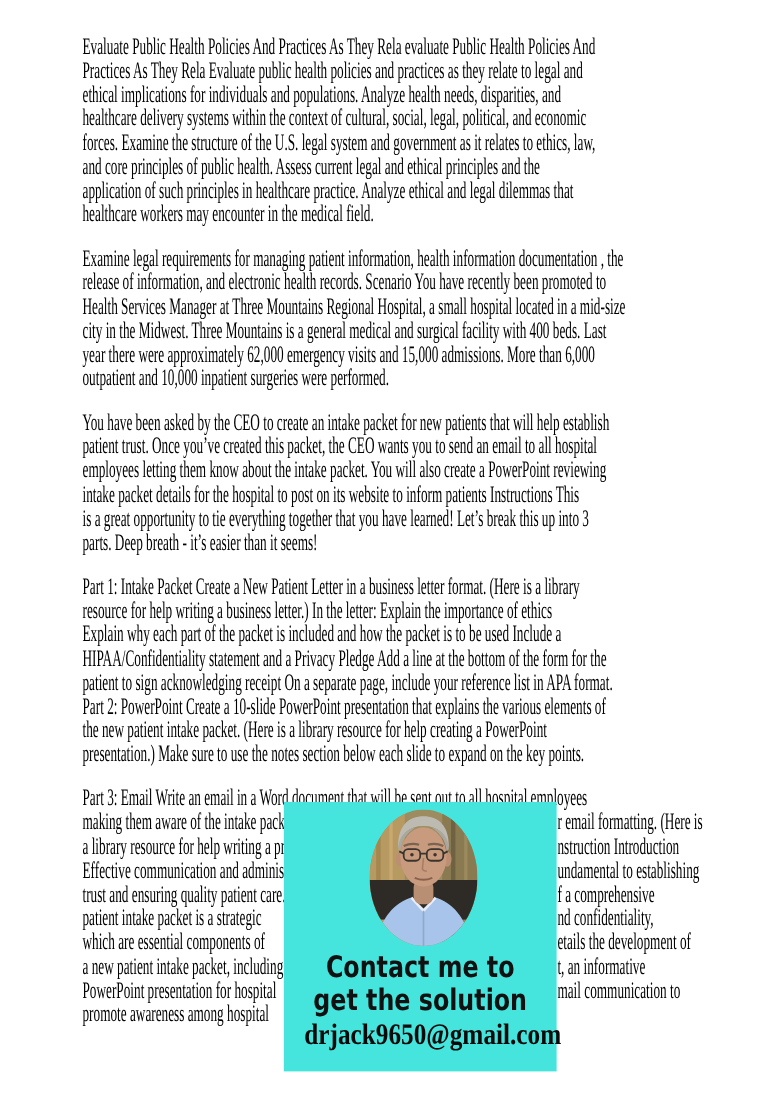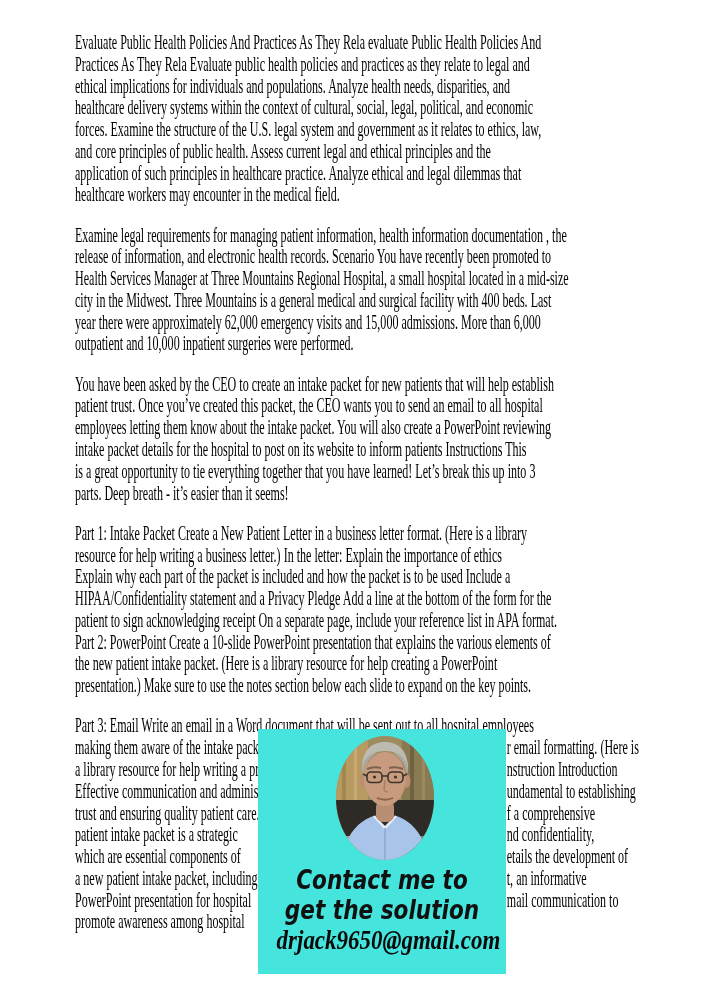--- a/index.html
+++ b/index.html
@@ -11,21 +11,21 @@
   .doc {
     width:1180px;
     transform:scaleX(0.56); transform-origin:0 0;
     font-size:21.5px; line-height:21.77px; color:#000;
   }
   .para { margin:0 0 18.5px 0; }
   .line { white-space:nowrap; height:21.77px; position:relative; }
   .frag-right { position:absolute; left:771px; top:0; }
   
   .ad {
-    position:absolute; left:229px; top:729px; width:248px; height:245px;font-style:italic;
+    position:absolute; left:229px; top:729px; width:248px; height:245px;
   }
   .portrait { position:absolute; left:78px; top:7px; width:98px; height:124px; }
   .portrait svg { display:block; width:98px; height:124px; }
   .headline {
     position:absolute; top:136px; left:0; width:248px; text-align:center;
     font-family:"DejaVu Sans", sans-serif; font-weight:bold;
     font-size:27px; line-height:30px;
     transform:scaleX(0.80); transform-origin:50% 0;
     white-space:nowrap;
   }

